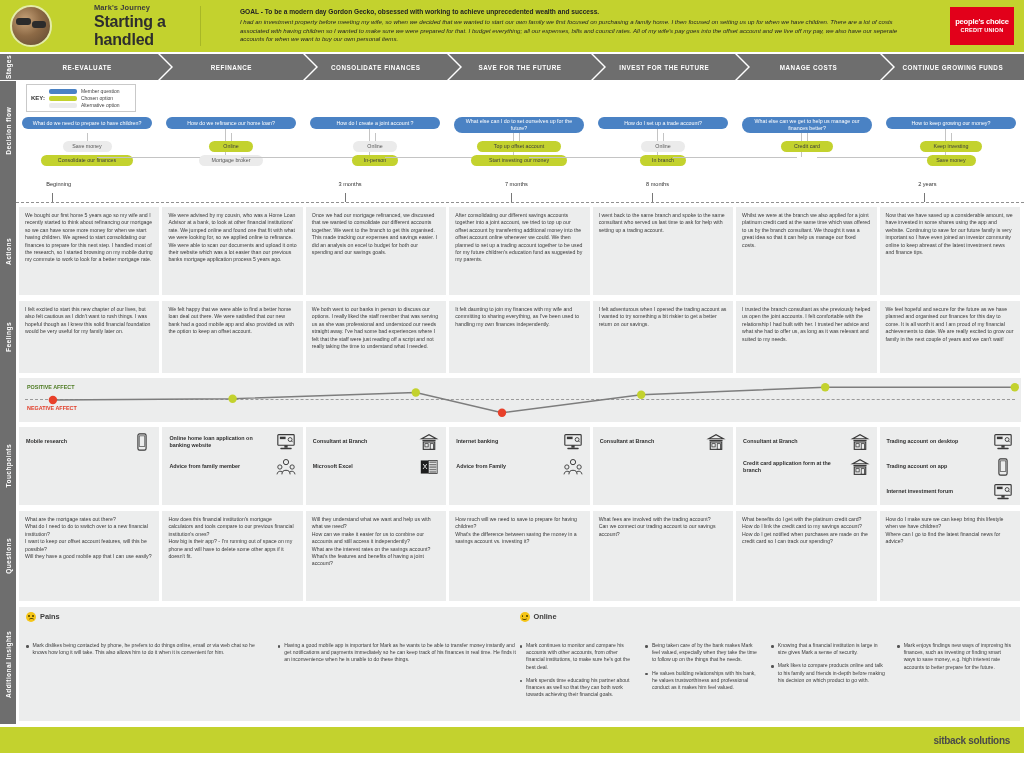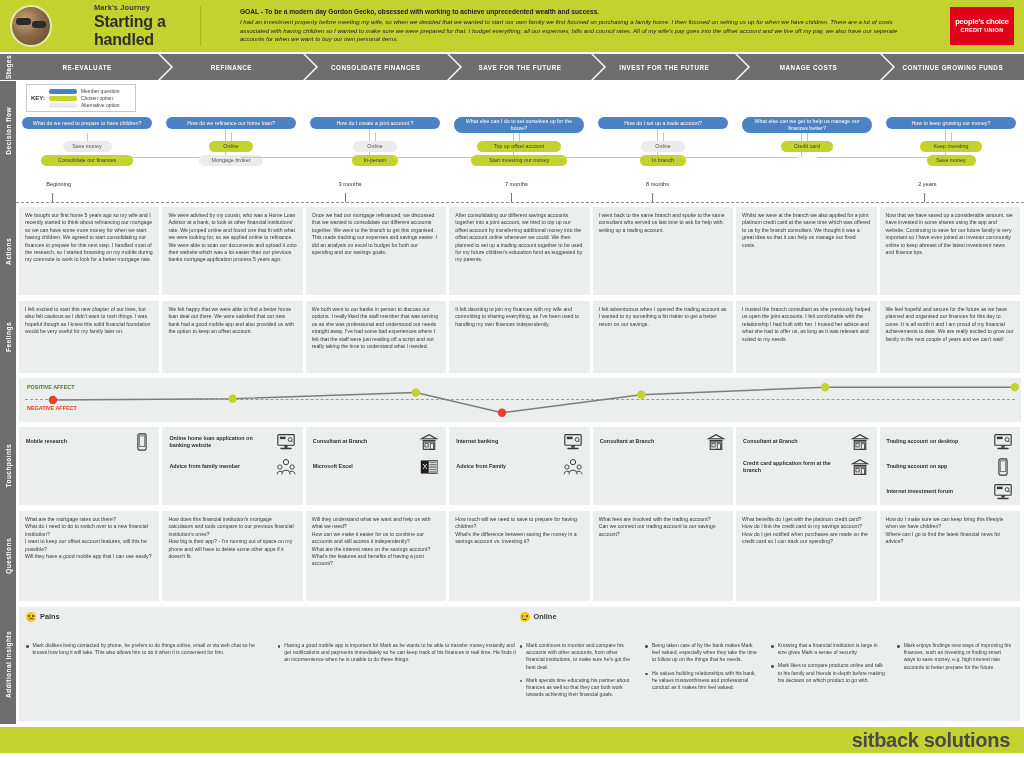--- a/index.html
+++ b/index.html
@@ -156,21 +156,21 @@
   .bullet { display:flex; gap:4px; margin-bottom:6px; }
   .bullet .dot { flex:0 0 auto; width:2.5px; height:2.5px; border-radius:50%; background:#555; margin-top:3px;}
   .bullet .btxt { font-size:5.1px; color:#3a3a3a; line-height:1.42;}
   .insight-half { width:50%; }
 
   
   .footer {
     height:26px; background:#c3d22e; display:flex; align-items:center;
     justify-content:flex-end; padding-right:14px;
   }
-  .footer-brand { font-size:20px; color:#4a4a4a; font-weight:bold; letter-spacing:-.3px;}
+  .footer-brand { font-size:10px; color:#4a4a4a; font-weight:bold; letter-spacing:-.3px;}
   .sep-bar { height:3px; background:#fff; }
 </style>
 </head>
 <body>
 
 <div class="page">
 
   <div class="header">
     <div class="avatar"></div>
     <div class="title-block">

